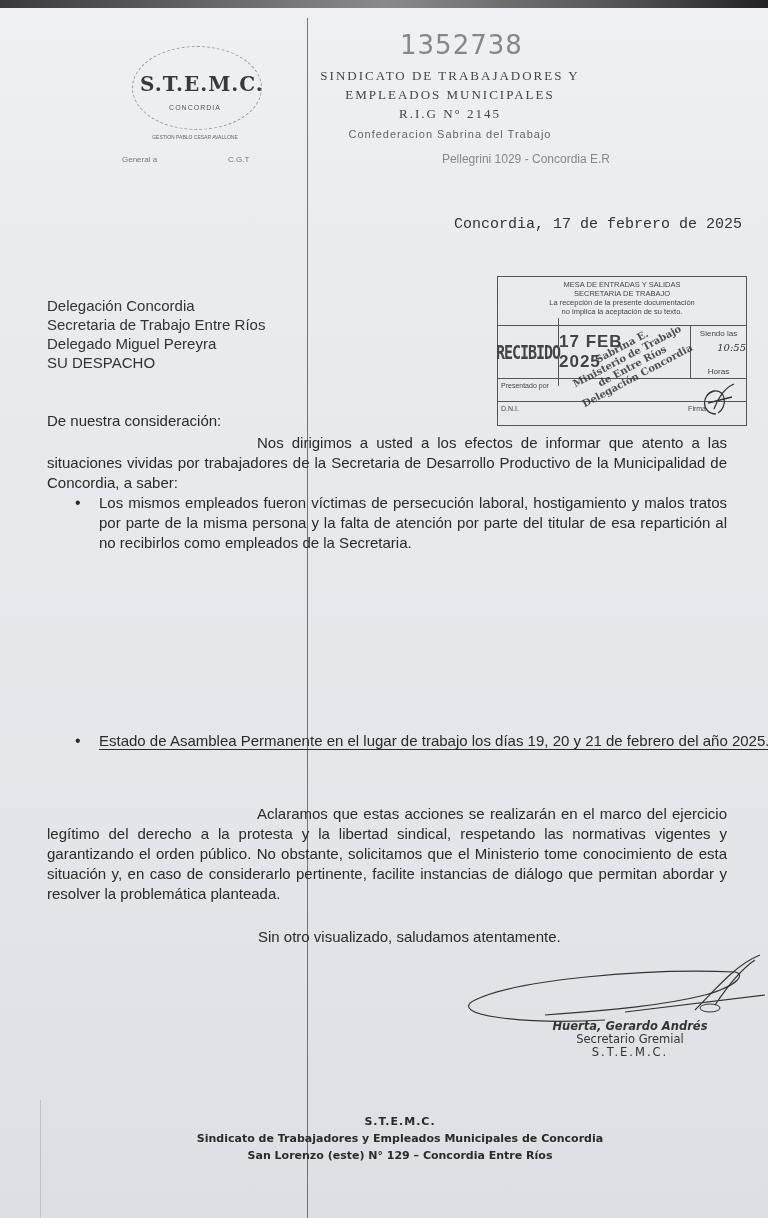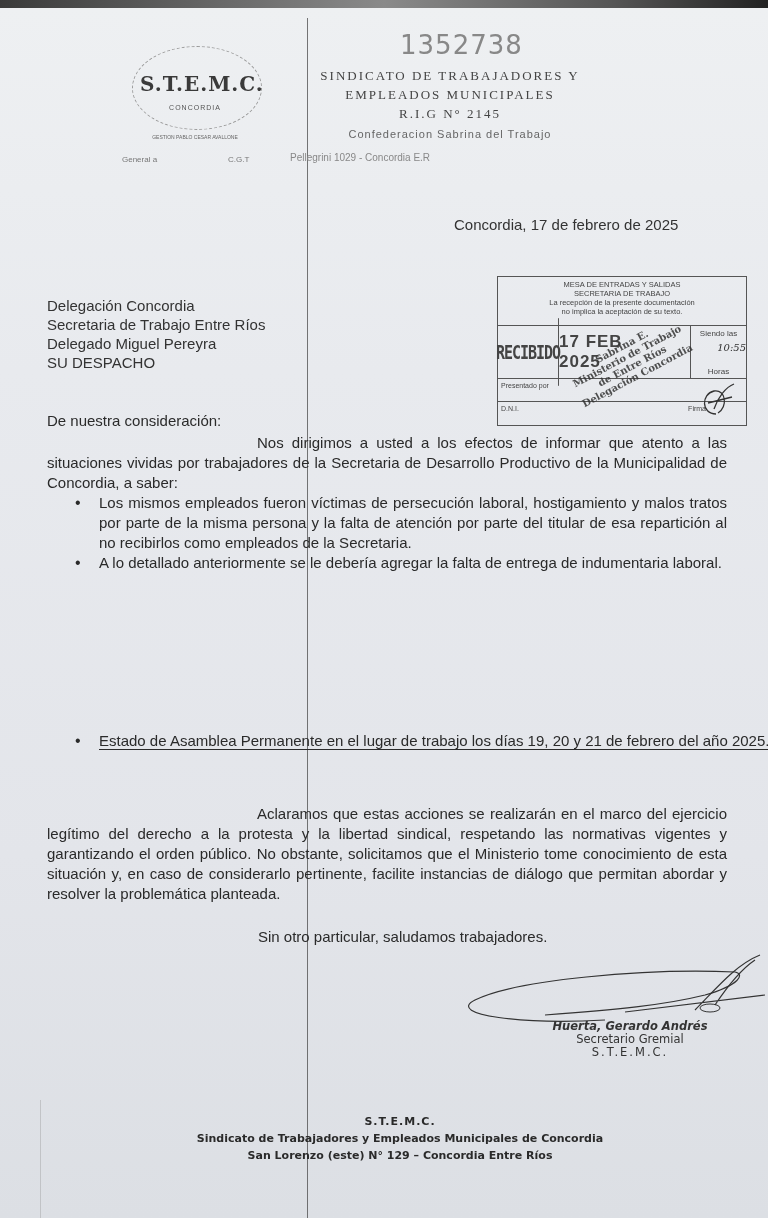--- a/index.html
+++ b/index.html
@@ -23,23 +23,23 @@
     font-family:"DejaVu Serif", serif; font-size:20px; font-weight:bold; color:#3a3a3a; letter-spacing:1px; }
   .logo-city { position:absolute; left:0; top:58px; width:150px; text-align:center; font-size:7px; color:#555; letter-spacing:1px; }
   .logo-gestion { position:absolute; left:0; top:88px; width:150px; text-align:center; font-size:5px; color:#666; }
   .adherido { left:122px; top:155px; font-size:8px; color:#777; }
   .cgt { left:228px; top:155px; font-size:8px; color:#777; }
 
   .regnum { left:400px; top:30px; font-family:"DejaVu Sans", sans-serif; font-size:26px; color:#888; font-weight:400; letter-spacing:1px; }
   .union-title { left:290px; top:66px; width:320px; text-align:center; font-family:"Liberation Serif", serif;
     font-size:13px; letter-spacing:2px; color:#444; line-height:19px; }
   .confed { left:290px; top:128px; width:320px; text-align:center; font-size:11px; color:#666; letter-spacing:1px; }
-  .address-hdr { left:290px; top:152px; width:320px; text-align:left; font-size:10px; color:#888; }
+  .address-hdr { left:290px; top:152px; width:320px; text-align:right; font-size:12px; color:#888; }
 
-  .date { left:454px; top:216px; font-size:15px; color:#333; }
+  .date { left:454px; top:216px; font-size:15px; color:#333;font-family:Liberation Mono, monospace; }
 
   .recipient { left:47px; top:296px; font-size:15px; line-height:19px; color:#333; }
 
   .stamp { left:497px; top:276px; width:248px; height:148px; border:1.5px solid #555; color:#444; }
   .stamp-top { height:45px; border-bottom:1.5px solid #555; text-align:center; font-size:7.5px; line-height:9px; padding-top:3px; }
   .stamp-mid { display:flex; height:52px; border-bottom:1.5px solid #555; }
   .stamp-recibido { width:60px; border-right:1.5px solid #555; display:flex; align-items:center; justify-content:center;
     font-family:"DejaVu Sans Mono", monospace; font-size:15px; font-weight:bold; letter-spacing:-1px; transform:scaleY(1.3); }
   .stamp-date { flex:1; display:flex; align-items:center; justify-content:center; font-size:17px; font-weight:bold; letter-spacing:1px; }
   .stamp-siendo { width:55px; border-left:1.5px solid #555; font-size:8px; text-align:center; padding-top:3px; position:relative;margin-left:25px; }
@@ -137,33 +137,32 @@
     <path d="M20 35 C5 35 5 15 18 12 C30 10 32 28 22 34 M18 30 C22 18 30 8 38 5 M12 24 L36 18" fill="none" stroke="#333" stroke-width="1.3"></path>
   </svg>
 </div>
 
 <div class="abs greeting">De nuestra consideración:</div>
 
 <div class="abs body-text" style="top:433px;">
   <div class="indent">Nos dirigimos a usted a los efectos de informar que atento a las situaciones vividas por trabajadores de la Secretaria de Desarrollo Productivo de la Municipalidad de Concordia, a saber:</div>
   <ul class="bullets">
     <li>Los mismos empleados fueron víctimas de persecución laboral, hostigamiento y malos tratos por parte de la misma persona y la falta de atención por parte del titular de esa repartición al no recibirlos como empleados de la Secretaria.</li>
-    <li>A lo detallado anteriormente se le debería agregar la falta de entrega de indumentaria laboral.</li>
   </ul>
 </div>
 
 <ul class="abs medida bullets">
   <li><span>Estado de Asamblea Permanente en el lugar de trabajo los días 19, 20 y 21 de febrero del año 2025.</span></li>
 </ul>
 
 <div class="abs body-text" style="top:804px;">
   <div class="indent">Aclaramos que estas acciones se realizarán en el marco del ejercicio legítimo del derecho a la protesta y la libertad sindical, respetando las normativas vigentes y garantizando el orden público. No obstante, solicitamos que el Ministerio tome conocimiento de esta situación y, en caso de considerarlo pertinente, facilite instancias de diálogo que permitan abordar y resolver la problemática planteada.</div>
 </div>
 
-<div class="abs closing">Sin otro particular, saludamos trabajadores.</div>
+<div class="abs closing">Sin otro visualizado, saludamos atentamente.</div>
 
 <svg class="abs signature" viewBox="0 0 300 80">
   <path d="M140 70 C60 75 -20 65 10 50 C50 30 180 18 270 22 C280 24 275 35 240 45 C200 55 150 60 80 65" fill="none" stroke="#333" stroke-width="1.2"></path>
   <path d="M230 60 C250 40 270 15 295 5 M250 55 C260 40 275 20 290 10 M160 62 L300 45" fill="none" stroke="#333" stroke-width="1.2"></path>
   <ellipse cx="245" cy="58" rx="10" ry="4" fill="none" stroke="#333" stroke-width="1"></ellipse>
 </svg>
 
 <div class="abs signer">
   <div class="name">Huerta, Gerardo Andrés</div>
   <div>Secretario Gremial</div>

